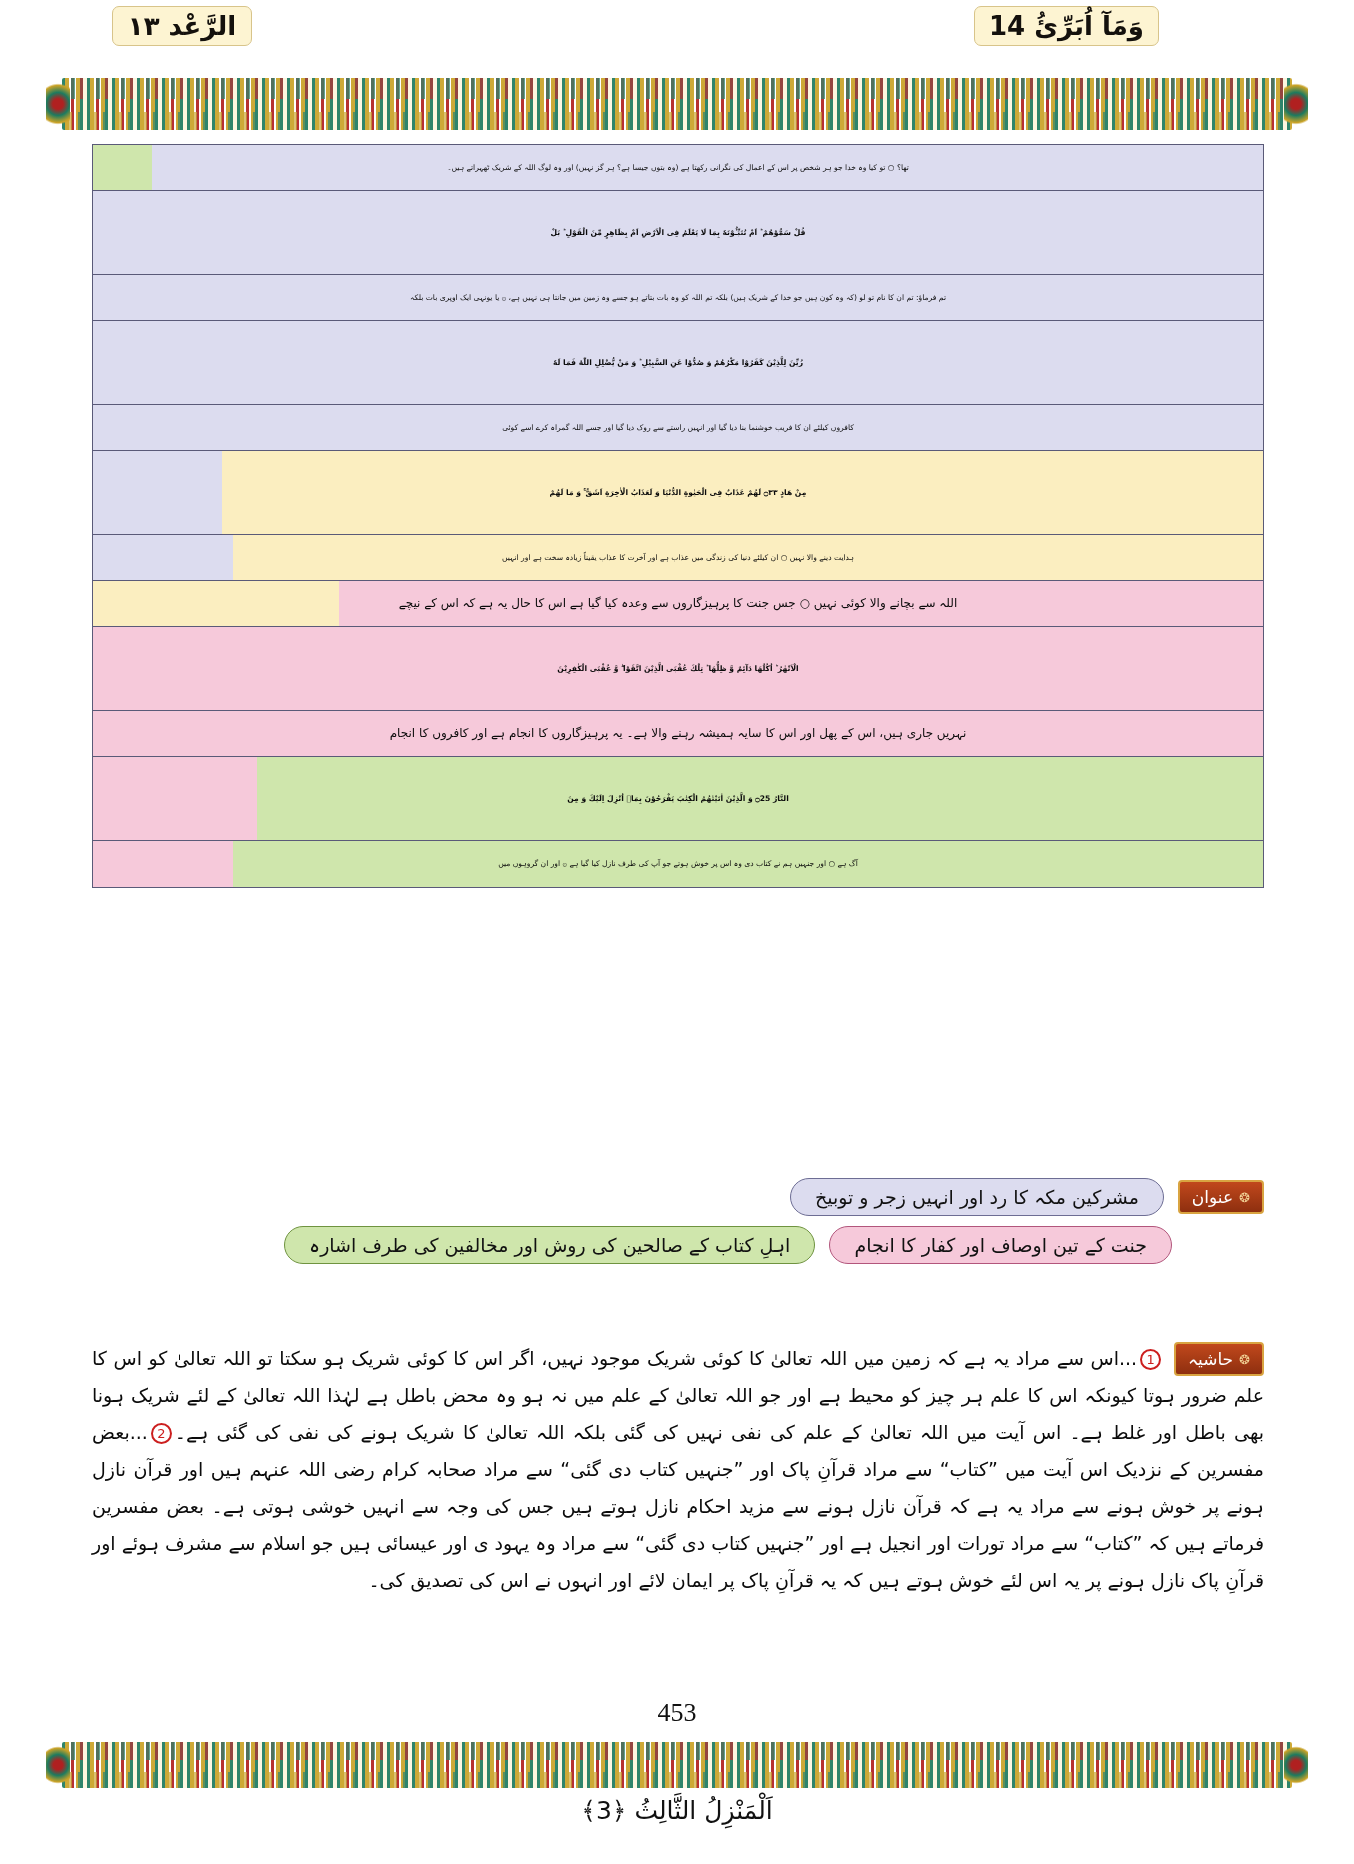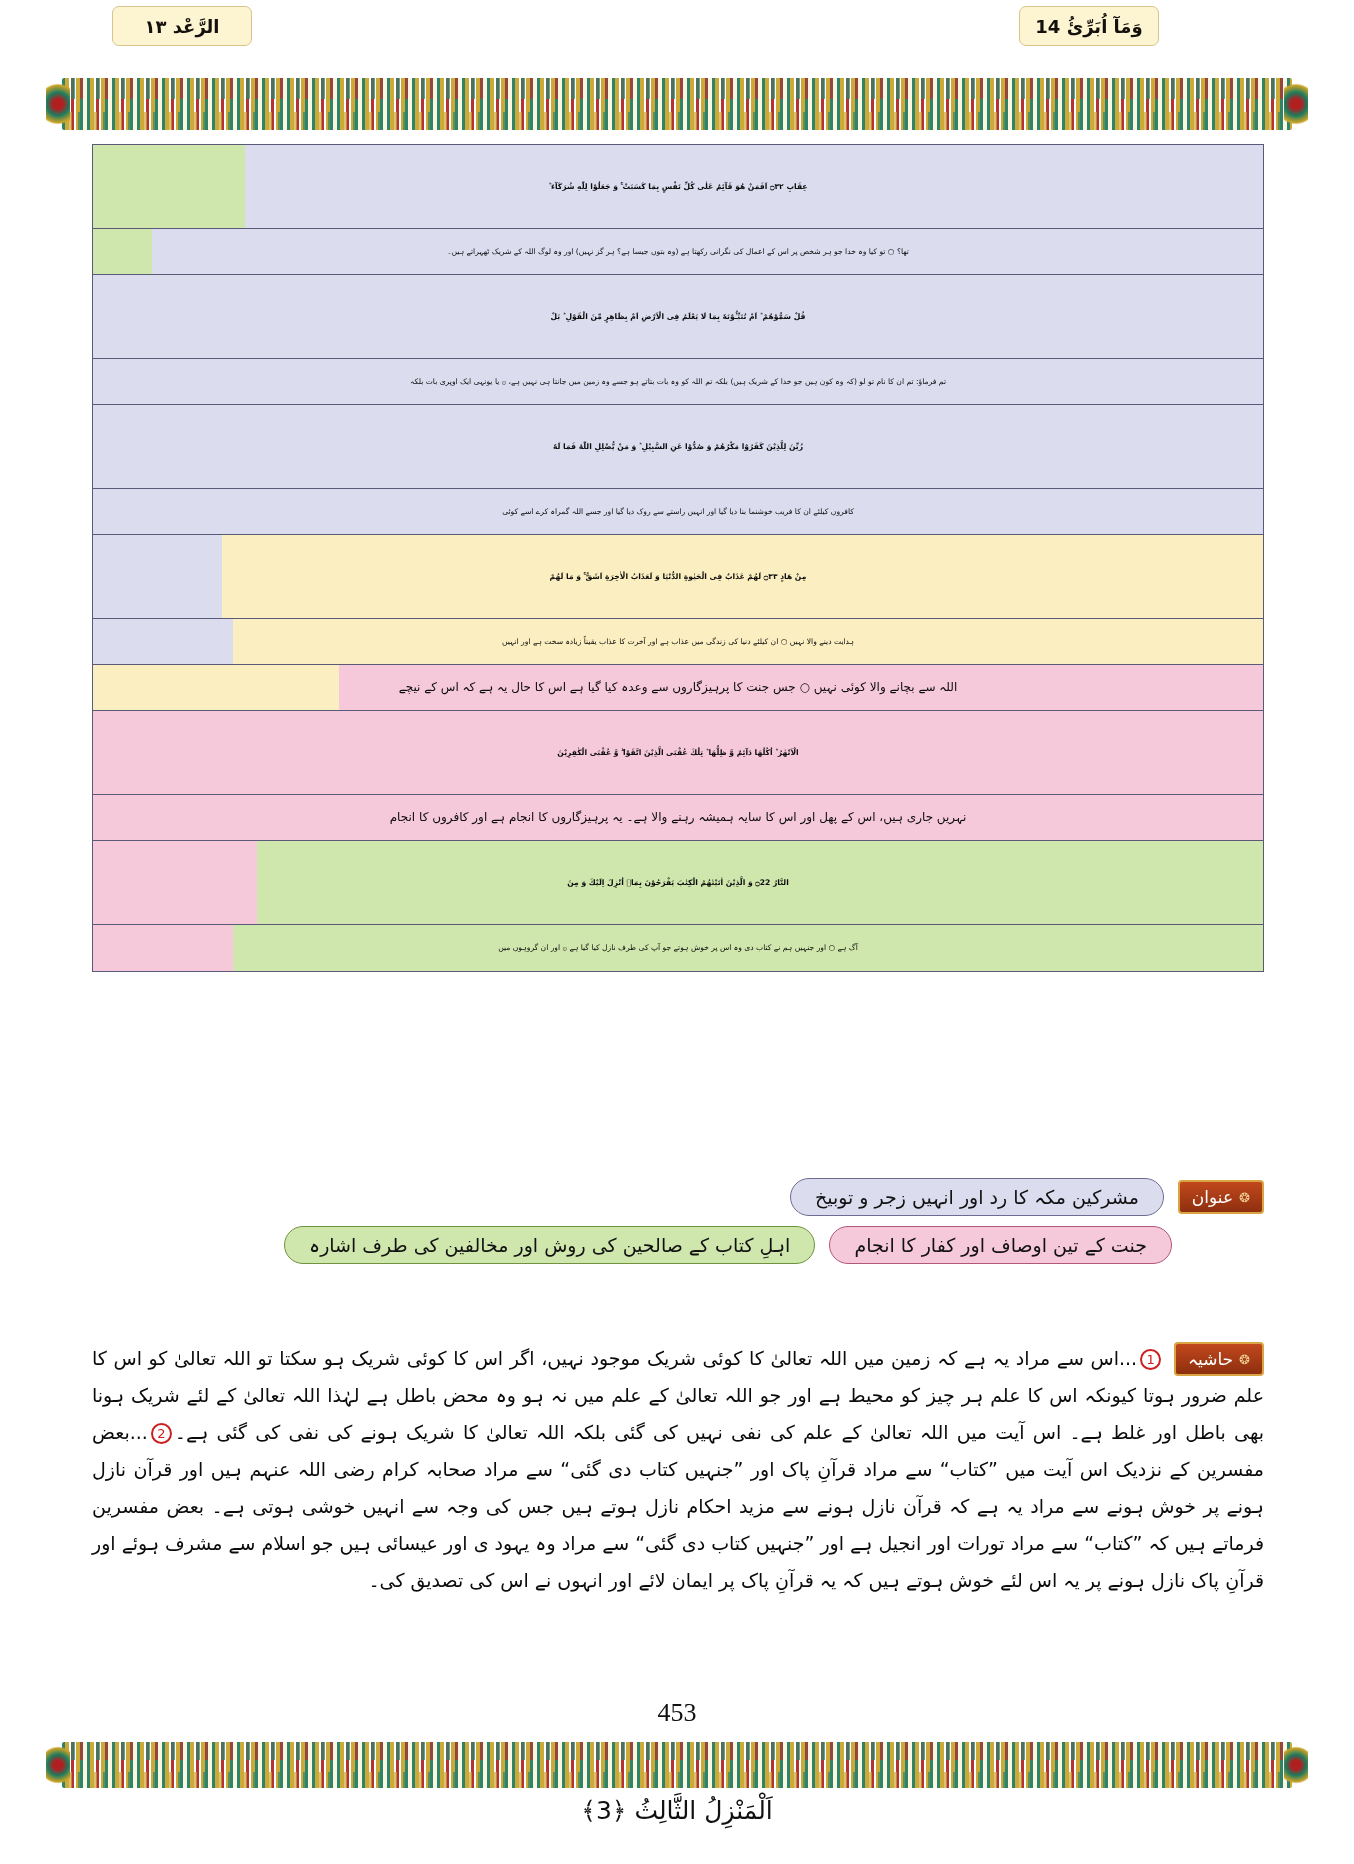--- a/index.html
+++ b/index.html
@@ -88,21 +88,21 @@
     border: 1px solid #d8c48a;
     border-radius: 7px;
     display: flex;
     align-items: center;
     justify-content: center;
     z-index: 4;
     padding: 0 14px;
   }
   .cartouche span {
     font-family: "DejaVu Sans", sans-serif;
-    font-size: 18px;
+    font-size: 26px;
     color: #14110d;
     direction: rtl;
     white-space: nowrap;
     font-weight: 600;
   }
   .cart-left  { left: 112px; }
   .cart-right { right: 195px; }
 
   
   .verse-block {
@@ -268,25 +268,20 @@
     <div class="orn-edge r"></div>
   </div>
   <div class="cartouche cart-left">
     <span>الرَّعْد ١٣</span>
   </div>
   <div class="cartouche cart-right">
     <span>وَمَآ اُبَرِّئُ 14</span>
   </div>
 
   <div class="verse-block" id="verse-block">
-      <div class="row ar-row">
-        <div class="seg" style="flex: 13 1 0%; background: rgb(207, 230, 172);"></div>
-        <div class="seg" style="flex: 87 1 0%; background: rgb(220, 220, 239);"></div>
-        <div class="ar-text" style="position: absolute; left: 0px; right: 0px; top: 50%; transform: translateY(-50%); font-size: 7.6px;">عِقَابِ ۝٣٢ اَفَمَنْ هُوَ قَآئِمٌ عَلٰى كُلِّ نَفْسٍ بِمَا كَسَبَتْ ۚ وَ جَعَلُوْا لِلّٰهِ شُرَكَآءَ ؕ</div>
-      </div>
       <div class="row ur-row">
         <div class="seg" style="flex: 5 1 0%; background: rgb(207, 230, 172);"></div>
         <div class="seg" style="flex: 95 1 0%; background: rgb(220, 220, 239);"></div>
         <div class="ur-text" style="position: absolute; left: 0px; right: 0px; top: 50%; transform: translateY(-50%); font-size: 7.6px;">تھا؟ ○ تو کیا وہ خدا جو ہر شخص پر اس کے اعمال کی نگرانی رکھتا ہے (وہ بتوں جیسا ہے؟ ہر گز نہیں) اور وہ لوگ اللہ کے شریک ٹھہراتے ہیں۔</div>
       </div>
       <div class="row ar-row">
         <div class="seg" style="flex: 100 1 0%; background: rgb(220, 220, 239);"></div>
         <div class="ar-text" style="position: absolute; left: 0px; right: 0px; top: 50%; transform: translateY(-50%); font-size: 7.6px;">قُلْ سَمُّوْهُمْ ؕ اَمْ تُنَبِّـُٔوْنَهٗ بِمَا لَا يَعْلَمُ فِى الْاَرْضِ اَمْ بِظَاهِرٍ مِّنَ الْقَوْلِ ؕ بَلْ</div>
       </div>
       <div class="row ur-row">
@@ -320,21 +315,21 @@
         <div class="seg" style="flex: 100 1 0%; background: rgb(246, 201, 218);"></div>
         <div class="ar-text" style="position: absolute; left: 0px; right: 0px; top: 50%; transform: translateY(-50%); font-size: 7.6px; text-align: center;">الْاَنْهٰرُ ؕ اُكُلُهَا دَآئِمٌ وَّ ظِلُّهَا ؕ تِلْكَ عُقْبَى الَّذِيْنَ اتَّقَوْا ۖ وَّ عُقْبَى الْكٰفِرِيْنَ</div>
       </div>
       <div class="row ur-row">
         <div class="seg" style="flex: 100 1 0%; background: rgb(246, 201, 218);"></div>
         <div class="ur-text" style="position: absolute; left: 0px; right: 0px; top: 50%; transform: translateY(-50%); font-size: 12px;">نہریں جاری ہیں، اس کے پھل اور اس کا سایہ ہمیشہ رہنے والا ہے۔ یہ پرہیزگاروں کا انجام ہے اور کافروں کا انجام</div>
       </div>
       <div class="row ar-row">
         <div class="seg" style="flex: 14 1 0%; background: rgb(246, 201, 218);"></div>
         <div class="seg" style="flex: 86 1 0%; background: rgb(207, 230, 172);"></div>
-        <div class="ar-text" style="position: absolute; left: 0px; right: 0px; top: 50%; transform: translateY(-50%); font-size: 7.6px;">النَّارُ ۝22 وَ الَّذِيْنَ اٰتَيْنٰهُمُ الْكِتٰبَ يَفْرَحُوْنَ بِمَاۤ اُنْزِلَ اِلَيْكَ وَ مِنَ</div>
+        <div class="ar-text" style="position: absolute; left: 0px; right: 0px; top: 50%; transform: translateY(-50%); font-size: 7.6px;">النَّارُ ۝25 وَ الَّذِيْنَ اٰتَيْنٰهُمُ الْكِتٰبَ يَفْرَحُوْنَ بِمَاۤ اُنْزِلَ اِلَيْكَ وَ مِنَ</div>
       </div>
       <div class="row ur-row">
         <div class="seg" style="flex: 12 1 0%; background: rgb(246, 201, 218);"></div>
         <div class="seg" style="flex: 88 1 0%; background: rgb(207, 230, 172);"></div>
         <div class="ur-text" style="position: absolute; left: 0px; right: 0px; top: 50%; transform: translateY(-50%); font-size: 7.6px;">آگ ہے ○ اور جنہیں ہم نے کتاب دی وہ اس پر خوش ہوتے جو آپ کی طرف نازل کیا گیا ہے ۞ اور ان گروہوں میں</div>
       </div>
     </div>
 
   <div class="pill-area">
     <div class="pill-row" id="pill-row-1">

